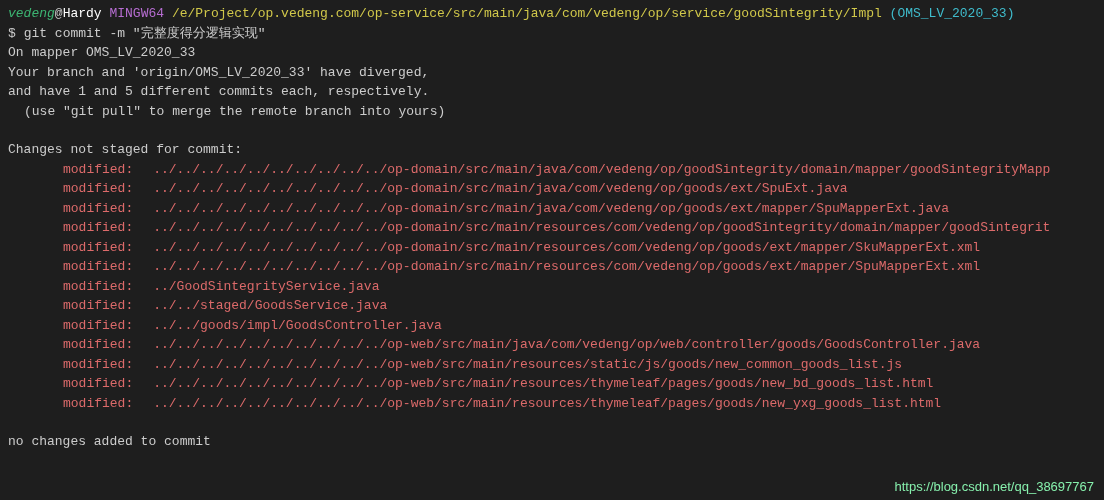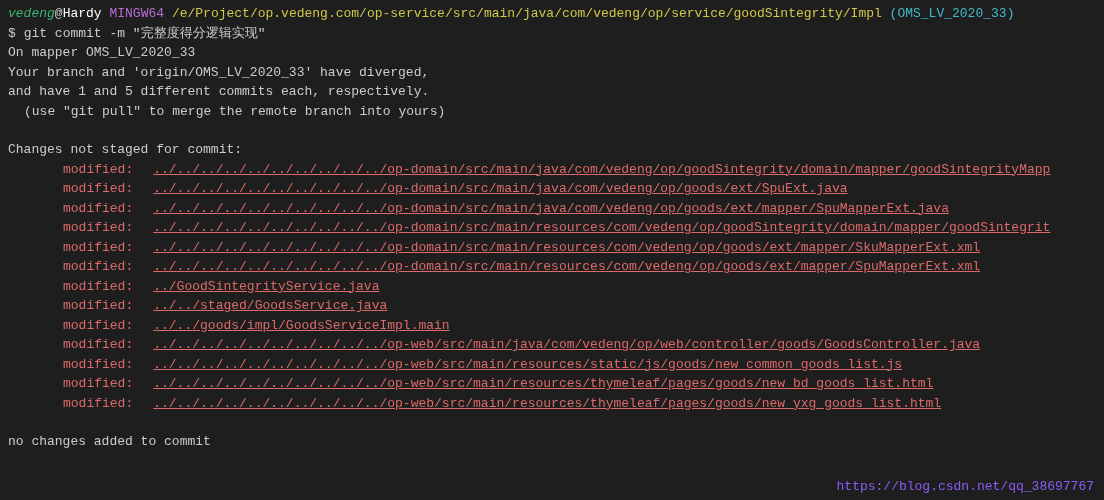--- a/index.html
+++ b/index.html
@@ -20,31 +20,31 @@
   .user { color: #3cb371; font-style: italic; }
   .at { color: #cccccc; }
   .host { color: #ffffff; }
   .tool { color: #b66dd1; }
   .path { color: #d1c84a; text-align: right; }
   .branch { color: #3fbccc; }
   .dollar { color: #cccccc; }
   .cmd { color: #cccccc; }
   .out { color: #cccccc; }
   .indent1 { padding-left: 16px; }
-  .change-row { color: #dc6a6a; white-space: nowrap; overflow: hidden; text-decoration: underline; }
+  .change-row { color: #dc6a6a; white-space: nowrap; overflow: hidden; }
   .change-label { display: inline-block; padding-left: 55px; }
   .change-path { padding-left: 20px; }
   .blank { height: 19px; }
   .watermark {
     position: absolute;
     bottom: 4px;
     right: 10px;
-    color: #8b5cf6;
+    color: #86efac;
     font-size: 13px;
-    font-family: Liberation Mono, monospace;
+    font-family: Liberation Sans, sans-serif;
   }
 </style>
 </head>
 <body>
 
 <div class="prompt-line">
   <span class="user">vedeng</span><span class="at">@</span><span class="host">Hardy</span>
   <span class="tool">MINGW64</span>
   <span class="path">/e/Project/op.vedeng.com/op-service/src/main/java/com/vedeng/op/service/goodSintegrity/Impl</span>
   <span class="branch">(OMS_LV_2020_33)</span>
@@ -65,21 +65,21 @@
 <div class="out">Changes not staged for commit:</div>
 
 <div class="change-row"><span class="change-label">modified:</span><span class="change-path">../../../../../../../../../../op-domain/src/main/java/com/vedeng/op/goodSintegrity/domain/mapper/goodSintegrityMapp</span></div>
 <div class="change-row"><span class="change-label">modified:</span><span class="change-path">../../../../../../../../../../op-domain/src/main/java/com/vedeng/op/goods/ext/SpuExt.java</span></div>
 <div class="change-row"><span class="change-label">modified:</span><span class="change-path">../../../../../../../../../../op-domain/src/main/java/com/vedeng/op/goods/ext/mapper/SpuMapperExt.java</span></div>
 <div class="change-row"><span class="change-label">modified:</span><span class="change-path">../../../../../../../../../../op-domain/src/main/resources/com/vedeng/op/goodSintegrity/domain/mapper/goodSintegrit</span></div>
 <div class="change-row"><span class="change-label">modified:</span><span class="change-path">../../../../../../../../../../op-domain/src/main/resources/com/vedeng/op/goods/ext/mapper/SkuMapperExt.xml</span></div>
 <div class="change-row"><span class="change-label">modified:</span><span class="change-path">../../../../../../../../../../op-domain/src/main/resources/com/vedeng/op/goods/ext/mapper/SpuMapperExt.xml</span></div>
 <div class="change-row"><span class="change-label">modified:</span><span class="change-path">../GoodSintegrityService.java</span></div>
 <div class="change-row"><span class="change-label">modified:</span><span class="change-path">../../staged/GoodsService.java</span></div>
-<div class="change-row"><span class="change-label">modified:</span><span class="change-path">../../goods/impl/GoodsServiceImpl.main</span></div>
+<div class="change-row"><span class="change-label">modified:</span><span class="change-path">../../goods/impl/GoodsController.java</span></div>
 <div class="change-row"><span class="change-label">modified:</span><span class="change-path">../../../../../../../../../../op-web/src/main/java/com/vedeng/op/web/controller/goods/GoodsController.java</span></div>
 <div class="change-row"><span class="change-label">modified:</span><span class="change-path">../../../../../../../../../../op-web/src/main/resources/static/js/goods/new_common_goods_list.js</span></div>
 <div class="change-row"><span class="change-label">modified:</span><span class="change-path">../../../../../../../../../../op-web/src/main/resources/thymeleaf/pages/goods/new_bd_goods_list.html</span></div>
 <div class="change-row"><span class="change-label">modified:</span><span class="change-path">../../../../../../../../../../op-web/src/main/resources/thymeleaf/pages/goods/new_yxg_goods_list.html</span></div>
 
 <div class="blank"></div>
 
 <div class="out">no changes added to commit</div>
 
 <div class="watermark">https://blog.csdn.net/qq_38697767</div>

